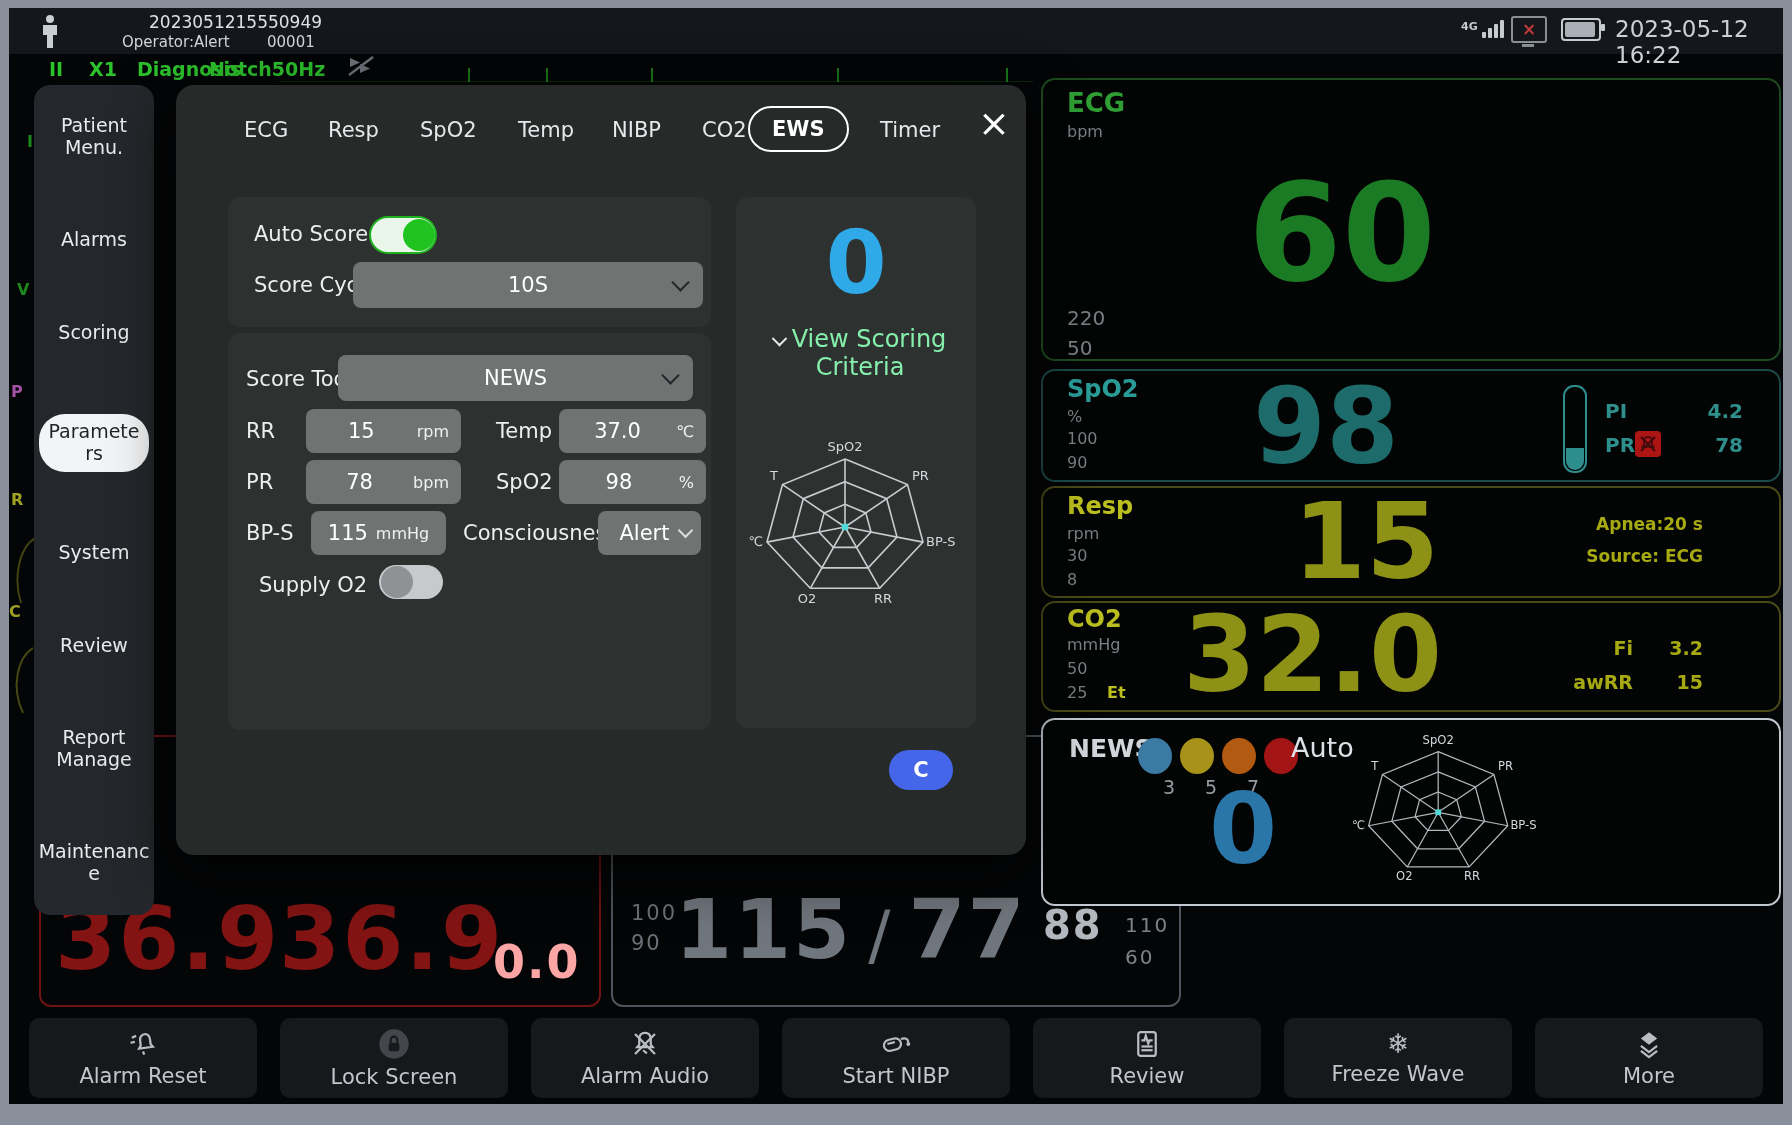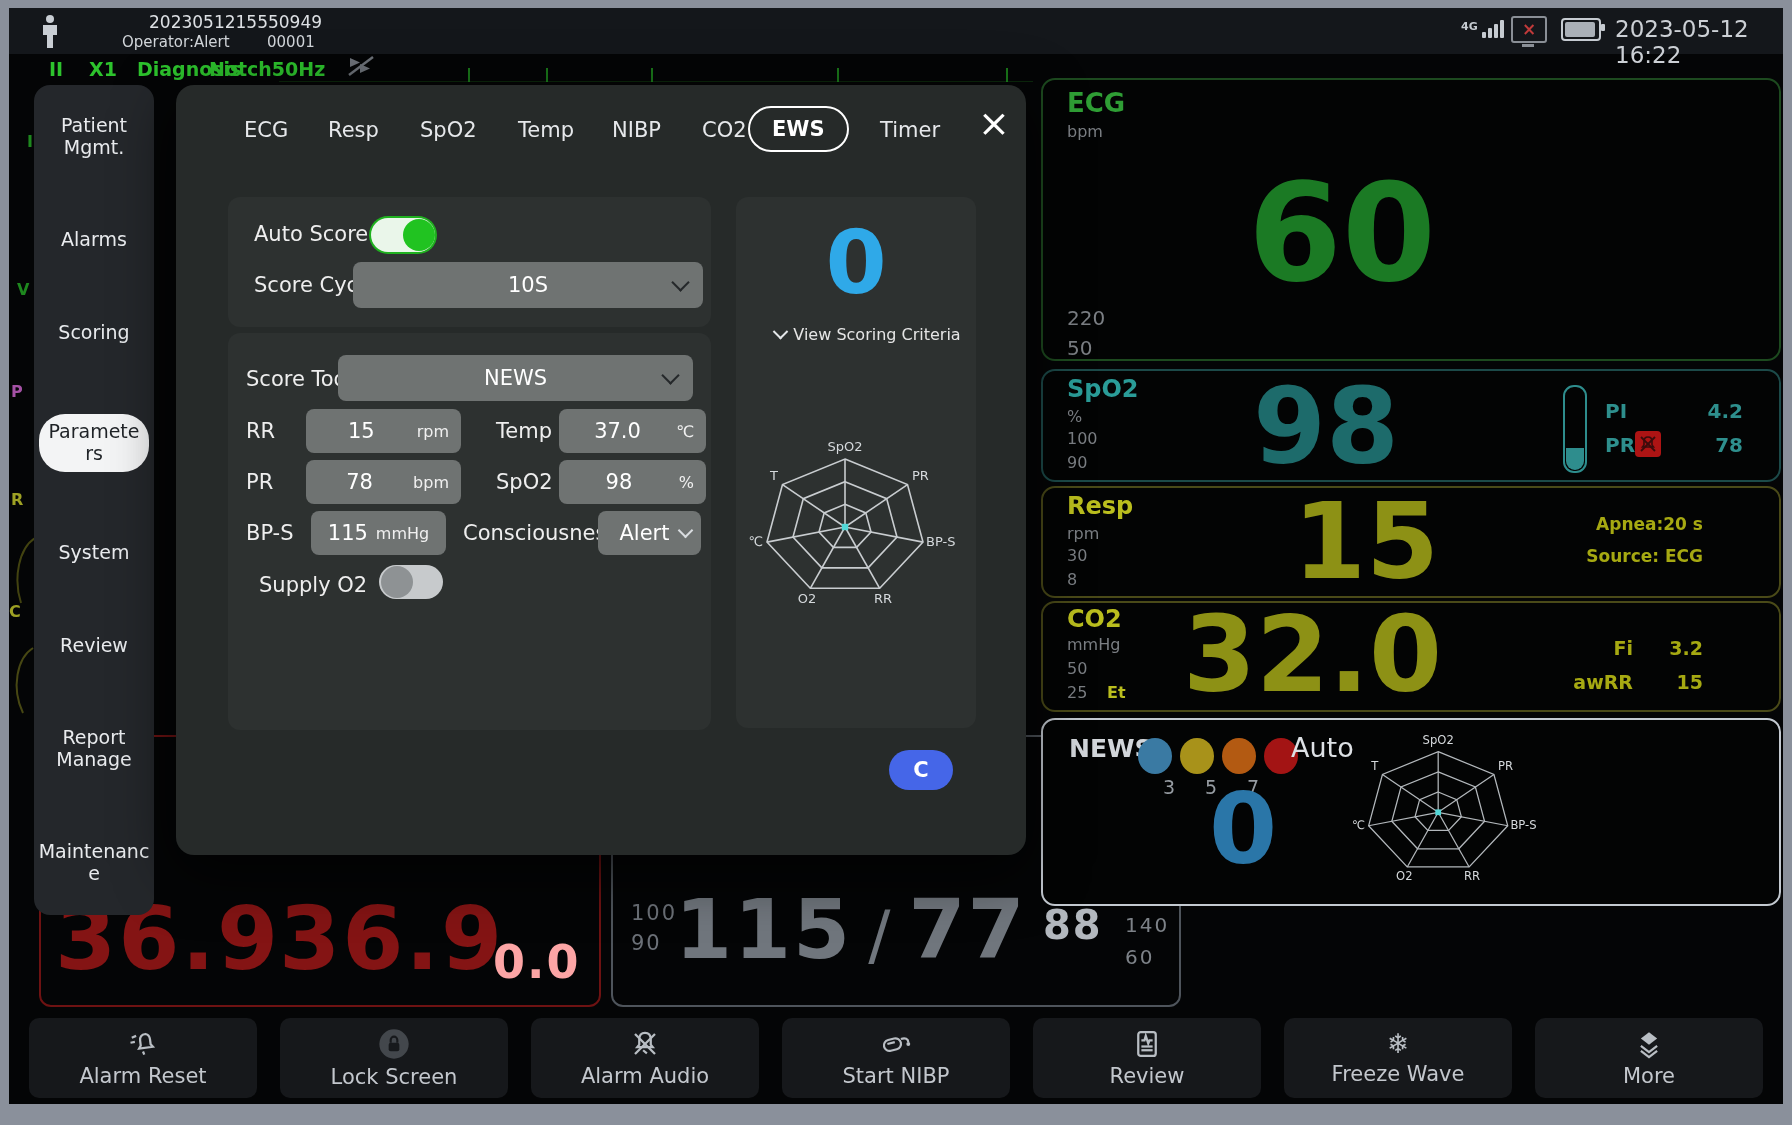--- a/index.html
+++ b/index.html
@@ -66,21 +66,21 @@
   .inp .u{color:#f0f0f0;font-size:16px;padding-right:12px}
   .inp.cmb{justify-content:center;gap:8px}
   .inp.cmb .v{flex:none}
   .tg{position:absolute;width:64px;height:34px;border-radius:17px;cursor:pointer}
   .tg .knob{position:absolute;top:1px;width:32px;height:32px;border-radius:50%}
   .tg.on{background:#eaf6ea;box-shadow:0 0 0 2px #1fb11f}
   .tg.on .knob{right:0;background:#21c321}
   .tg.off{background:#c7cacc}
   .tg.off .knob{left:2px;background:#8e9294}
   .score0{position:absolute;left:0;width:100%;text-align:center;color:#2fa9e8;font-size:88px;font-weight:600;line-height:1}
-  .crit{position:absolute;left:12px;width:100%;text-align:center;color:#e5e5e5;font-size:16px}
+  .crit{position:absolute;left:4px;width:100%;text-align:center;color:#86efac;font-size:24px}
   .crit .cv{display:inline-block;width:9px;height:9px;border-right:2px solid #e4e7e9;border-bottom:2px solid #e4e7e9;transform:rotate(45deg) translate(-2px,-2px);margin-right:7px}
   .cbtn{position:absolute;left:713px;top:665px;width:64px;height:40px;background:#4566e8;border-radius:20px;color:#fff;font-size:21px;font-weight:bold;display:flex;align-items:center;justify-content:center;cursor:pointer}
 
   .radar line,.radar polygon{stroke:#c9cdd0;stroke-width:1.6;fill:none}
   .radar text{fill:#d5d9dc;font-size:13px;font-family:"DejaVu Sans","Liberation Sans",sans-serif}
   .radar .ctr{fill:#52d8d8;stroke:none}
   .radar.dim line,.radar.dim polygon{stroke:#b3b8bc;stroke-width:1.4}
 
   
   .toolbar{position:absolute;left:20px;top:1010px;width:1734px;height:80px;display:flex;gap:23px;z-index:20}
@@ -154,26 +154,26 @@
     <div class="bval" style="left:18px;top:166px;font-size:21px;color:#6c7178;font-weight:normal">100</div>
     <div class="bval" style="left:18px;top:196px;font-size:21px;color:#6c7178;font-weight:normal">90</div>
     <div class="abs" style="left:62px;top:152px;display:flex;gap:16px;align-items:baseline">
       <span class="bval" style="position:static;font-size:82px;color:#70767d">115</span>
       <span class="bval" style="position:static;font-size:66px;color:#70767d;font-weight:normal">/</span>
       <span class="bval" style="position:static;font-size:82px;color:#70767d">77</span>
     </div>
     <div class="bval" style="left:478px;top:108px;font-size:20px;color:#7d8288;font-weight:normal">50</div>
     <div class="bval" style="left:478px;top:138px;font-size:20px;color:#7d8288;font-weight:normal">50</div>
     <div class="bval" style="left:430px;top:168px;font-size:40px;color:#b3b8be">88</div>
-    <div class="bval" style="left:512px;top:178px;font-size:20px;color:#7d8288;font-weight:normal">140</div>
+    <div class="bval" style="left:512px;top:178px;font-size:20px;color:#7d8288;font-weight:normal">110</div>
     <div class="bval" style="left:512px;top:210px;font-size:20px;color:#7d8288;font-weight:normal">60</div>
   </div>
 
   <div class="sidebar">
-    <div class="side-item">Patient Mgmt.</div>
+    <div class="side-item">Patient Menu.</div>
     <div class="side-item">Alarms</div>
     <div class="side-item">Scoring</div>
     <div class="side-item sel">Parameters</div>
     <div class="side-item">System</div>
     <div class="side-item">Review</div>
     <div class="side-item">Report Manage</div>
     <div class="side-item brk">Maintenance</div>
   </div>
 
   <div class="panel" style="top:70px;height:283px;border-color:#1d4a1f">

